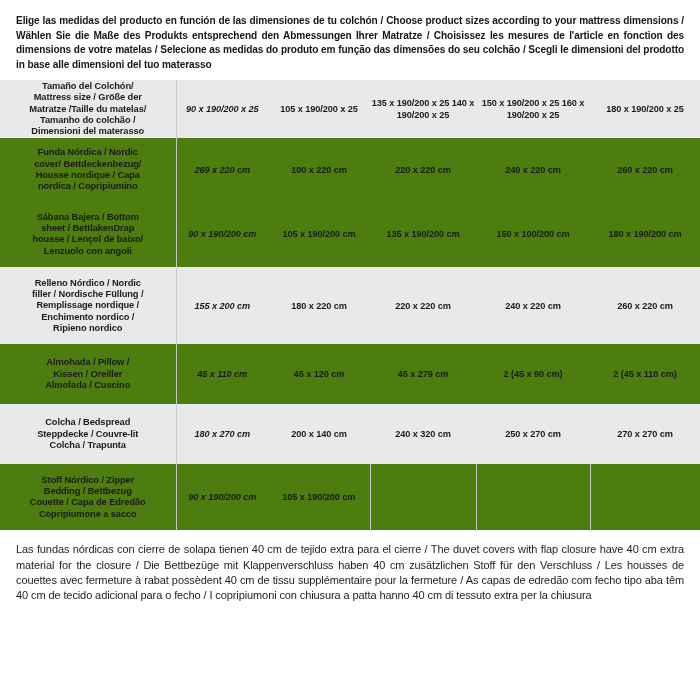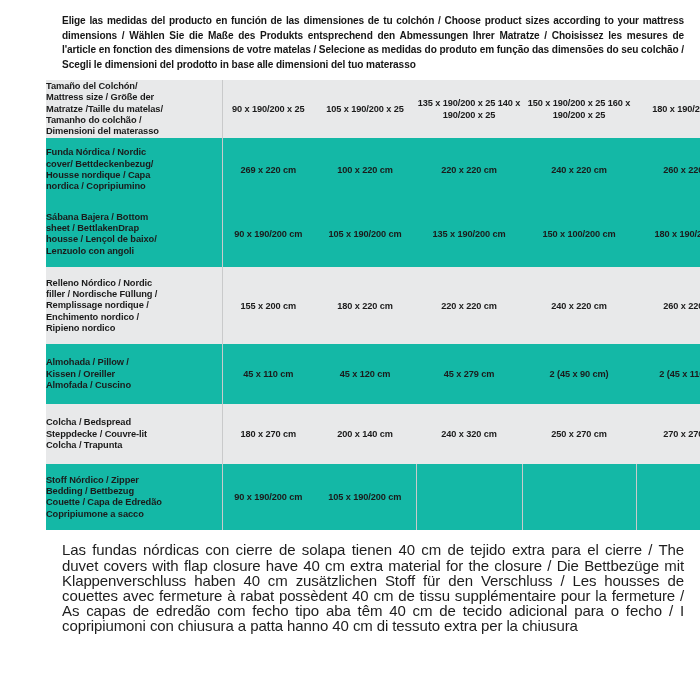--- a/index.html
+++ b/index.html
@@ -13,21 +13,20 @@
     font-family: "Liberation Sans", sans-serif;
     color: #1a1a1a;
     overflow: hidden;
   }
   .page {
     width: 700px;
     height: 582px;
     position: relative;
     box-sizing: border-box;
     background: #ffffff;
-    padding-left: 46px;
   }
 
   
   .intro {
     padding: 14px 16px 8px 16px;
     font-size: 10.1px;
     line-height: 14.6px;
     font-weight: bold;
     text-align: justify;
     color: #161616;
@@ -40,52 +39,53 @@
     border-collapse: collapse;
     table-layout: fixed;
   }
   .size-table td {
     vertical-align: middle;
     padding: 0;
     border: none;
   }
 
   .row-grey td { background: #e8e9ea; }
-  .row-white td { background: #14b8a6; margin-left: 8px; }
+  .row-white td { background: #4d7c0f; margin-left: 8px; }
 
   
   .cell-val {
     text-align: center;
     font-size: 9.2px;
     font-weight: bold;
     color: #1b1b1b;
     border-left: 1px solid #c9cacb;
     letter-spacing: -0.1px;
     line-height: 12.4px;
     padding: 4px 2px;
   }
-  .cell-val.first-val { border-left: 1px solid #c9cacb; }
+  .cell-val.first-val { border-left: 1px solid #c9cacb; font-style: italic; }
   .cell-label {
     font-size: 9.3px;
     font-weight: bold;
     line-height: 11.3px;
     color: #1b1b1b;
     padding: 6px 6px 6px 18px;
     letter-spacing: -0.1px;
     white-space: pre-line;
+    text-align: center;
   }
   .cell-val.blank { border-left: 1px solid #c9cacb; }
 
   .hdr .cell-label { line-height: 11.4px; }
   .hdr .cell-val { line-height: 12.2px; }
 
   
   .footnote {
     padding: 12px 16px 0 16px;
-    font-size: 15px;
+    font-size: 11px;
     line-height: 15.2px;
     text-align: justify;
     color: #1d1d1d;
     letter-spacing: -0.1px;
   }
 </style>
 </head>
 <body>
 
 <div class="page">

